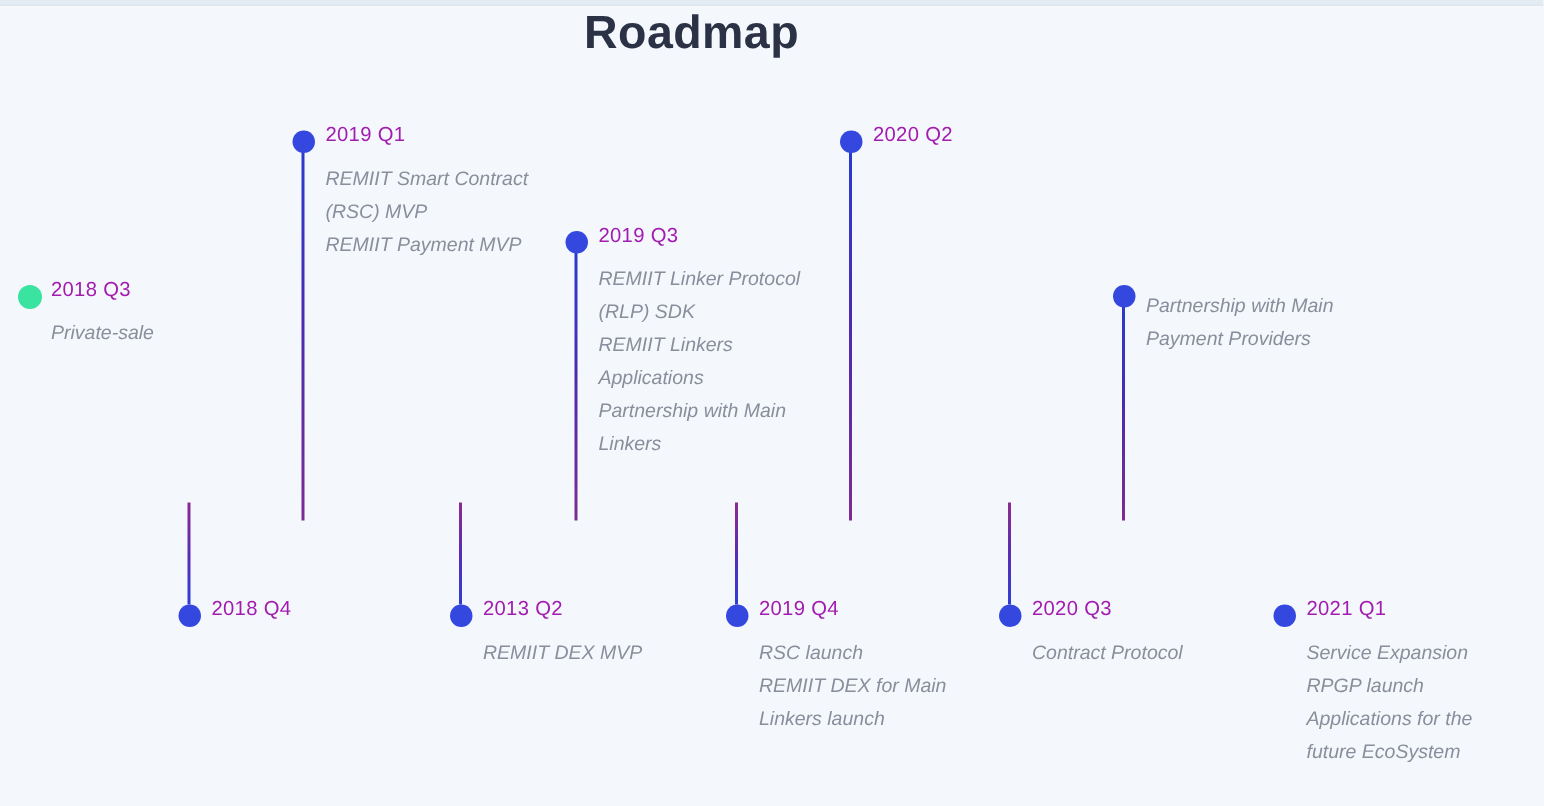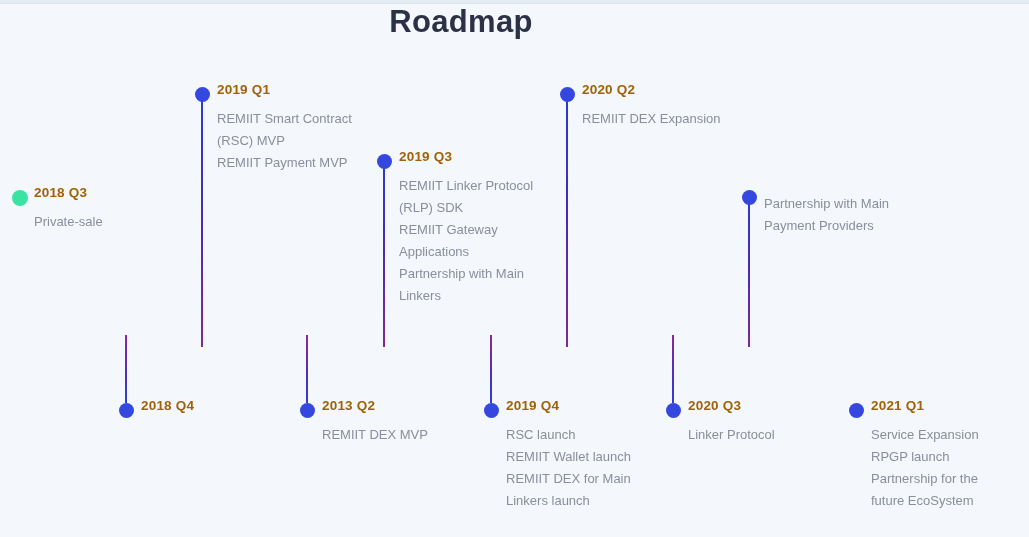--- a/index.html
+++ b/index.html
@@ -68,28 +68,29 @@
   .stem.up {
     background: linear-gradient(to bottom, #8c2b90 0%, #5a2cb4 50%, #2f3ed6 100%);
   }
   .m-body {
     position: absolute;
     left: 22px;
     top: -6px;
   }
   .m-label {
     font-size: 13.5px;
-    font-weight: 700;
-    color: #a16207;
+    font-weight: 400;
+    color: #a21caf;
     letter-spacing: 0.2px;
     white-space: nowrap;
     line-height: 18px;
   }
   .m-items {
     margin-top: 9px;
+    font-style: italic;
   }
   .m-item {
     font-size: 13px;
     color: #8a8d9b;
     line-height: 22px;
     white-space: nowrap;
   }
 </style>
 </head>
 <body>
@@ -121,35 +122,32 @@
       </div>
     </div>
     <div class="milestone" style="left: 377px; top: 154px;">
       <div class="stem down" style="height: 181px;"></div>
       <div class="dot"></div>
       <div class="m-body">
         <div class="m-label">2019 Q3</div>
         <div class="m-items">
           <div class="m-item">REMIIT Linker Protocol</div>
           <div class="m-item">(RLP) SDK</div>
-          <div class="m-item">REMIIT Gateway</div>
+          <div class="m-item">REMIIT Linkers</div>
           <div class="m-item">Applications</div>
           <div class="m-item">Partnership with Main</div>
           <div class="m-item">Linkers</div>
         </div>
       </div>
     </div>
     <div class="milestone" style="left: 560px; top: 87px;">
       <div class="stem down" style="height: 248px;"></div>
       <div class="dot"></div>
       <div class="m-body">
         <div class="m-label">2020 Q2</div>
-        <div class="m-items">
-          <div class="m-item">REMIIT DEX Expansion</div>
-        </div>
       </div>
     </div>
     <div class="milestone" style="left: 742px; top: 190px;">
       <div class="stem down" style="height: 145px;"></div>
       <div class="dot"></div>
       <div class="m-body">
         <div class="m-items">
           <div class="m-item">Partnership with Main</div>
           <div class="m-item">Payment Providers</div>
         </div>
@@ -172,41 +170,40 @@
         </div>
       </div>
     </div>
     <div class="milestone" style="left: 484px; top: 403px;">
       <div class="stem up" style="height: 68px; top: -68px;"></div>
       <div class="dot"></div>
       <div class="m-body">
         <div class="m-label">2019 Q4</div>
         <div class="m-items">
           <div class="m-item">RSC launch</div>
-          <div class="m-item">REMIIT Wallet launch</div>
           <div class="m-item">REMIIT DEX for Main</div>
           <div class="m-item">Linkers launch</div>
         </div>
       </div>
     </div>
     <div class="milestone" style="left: 666px; top: 403px;">
       <div class="stem up" style="height: 68px; top: -68px;"></div>
       <div class="dot"></div>
       <div class="m-body">
         <div class="m-label">2020 Q3</div>
         <div class="m-items">
-          <div class="m-item">Linker Protocol</div>
+          <div class="m-item">Contract Protocol</div>
         </div>
       </div>
     </div>
     <div class="milestone" style="left: 849px; top: 403px;">
       <div class="dot"></div>
       <div class="m-body">
         <div class="m-label">2021 Q1</div>
         <div class="m-items">
           <div class="m-item">Service Expansion</div>
           <div class="m-item">RPGP launch</div>
-          <div class="m-item">Partnership for the</div>
+          <div class="m-item">Applications for the</div>
           <div class="m-item">future EcoSystem</div>
         </div>
       </div>
     </div>
   </div>
 
 </body></html>

